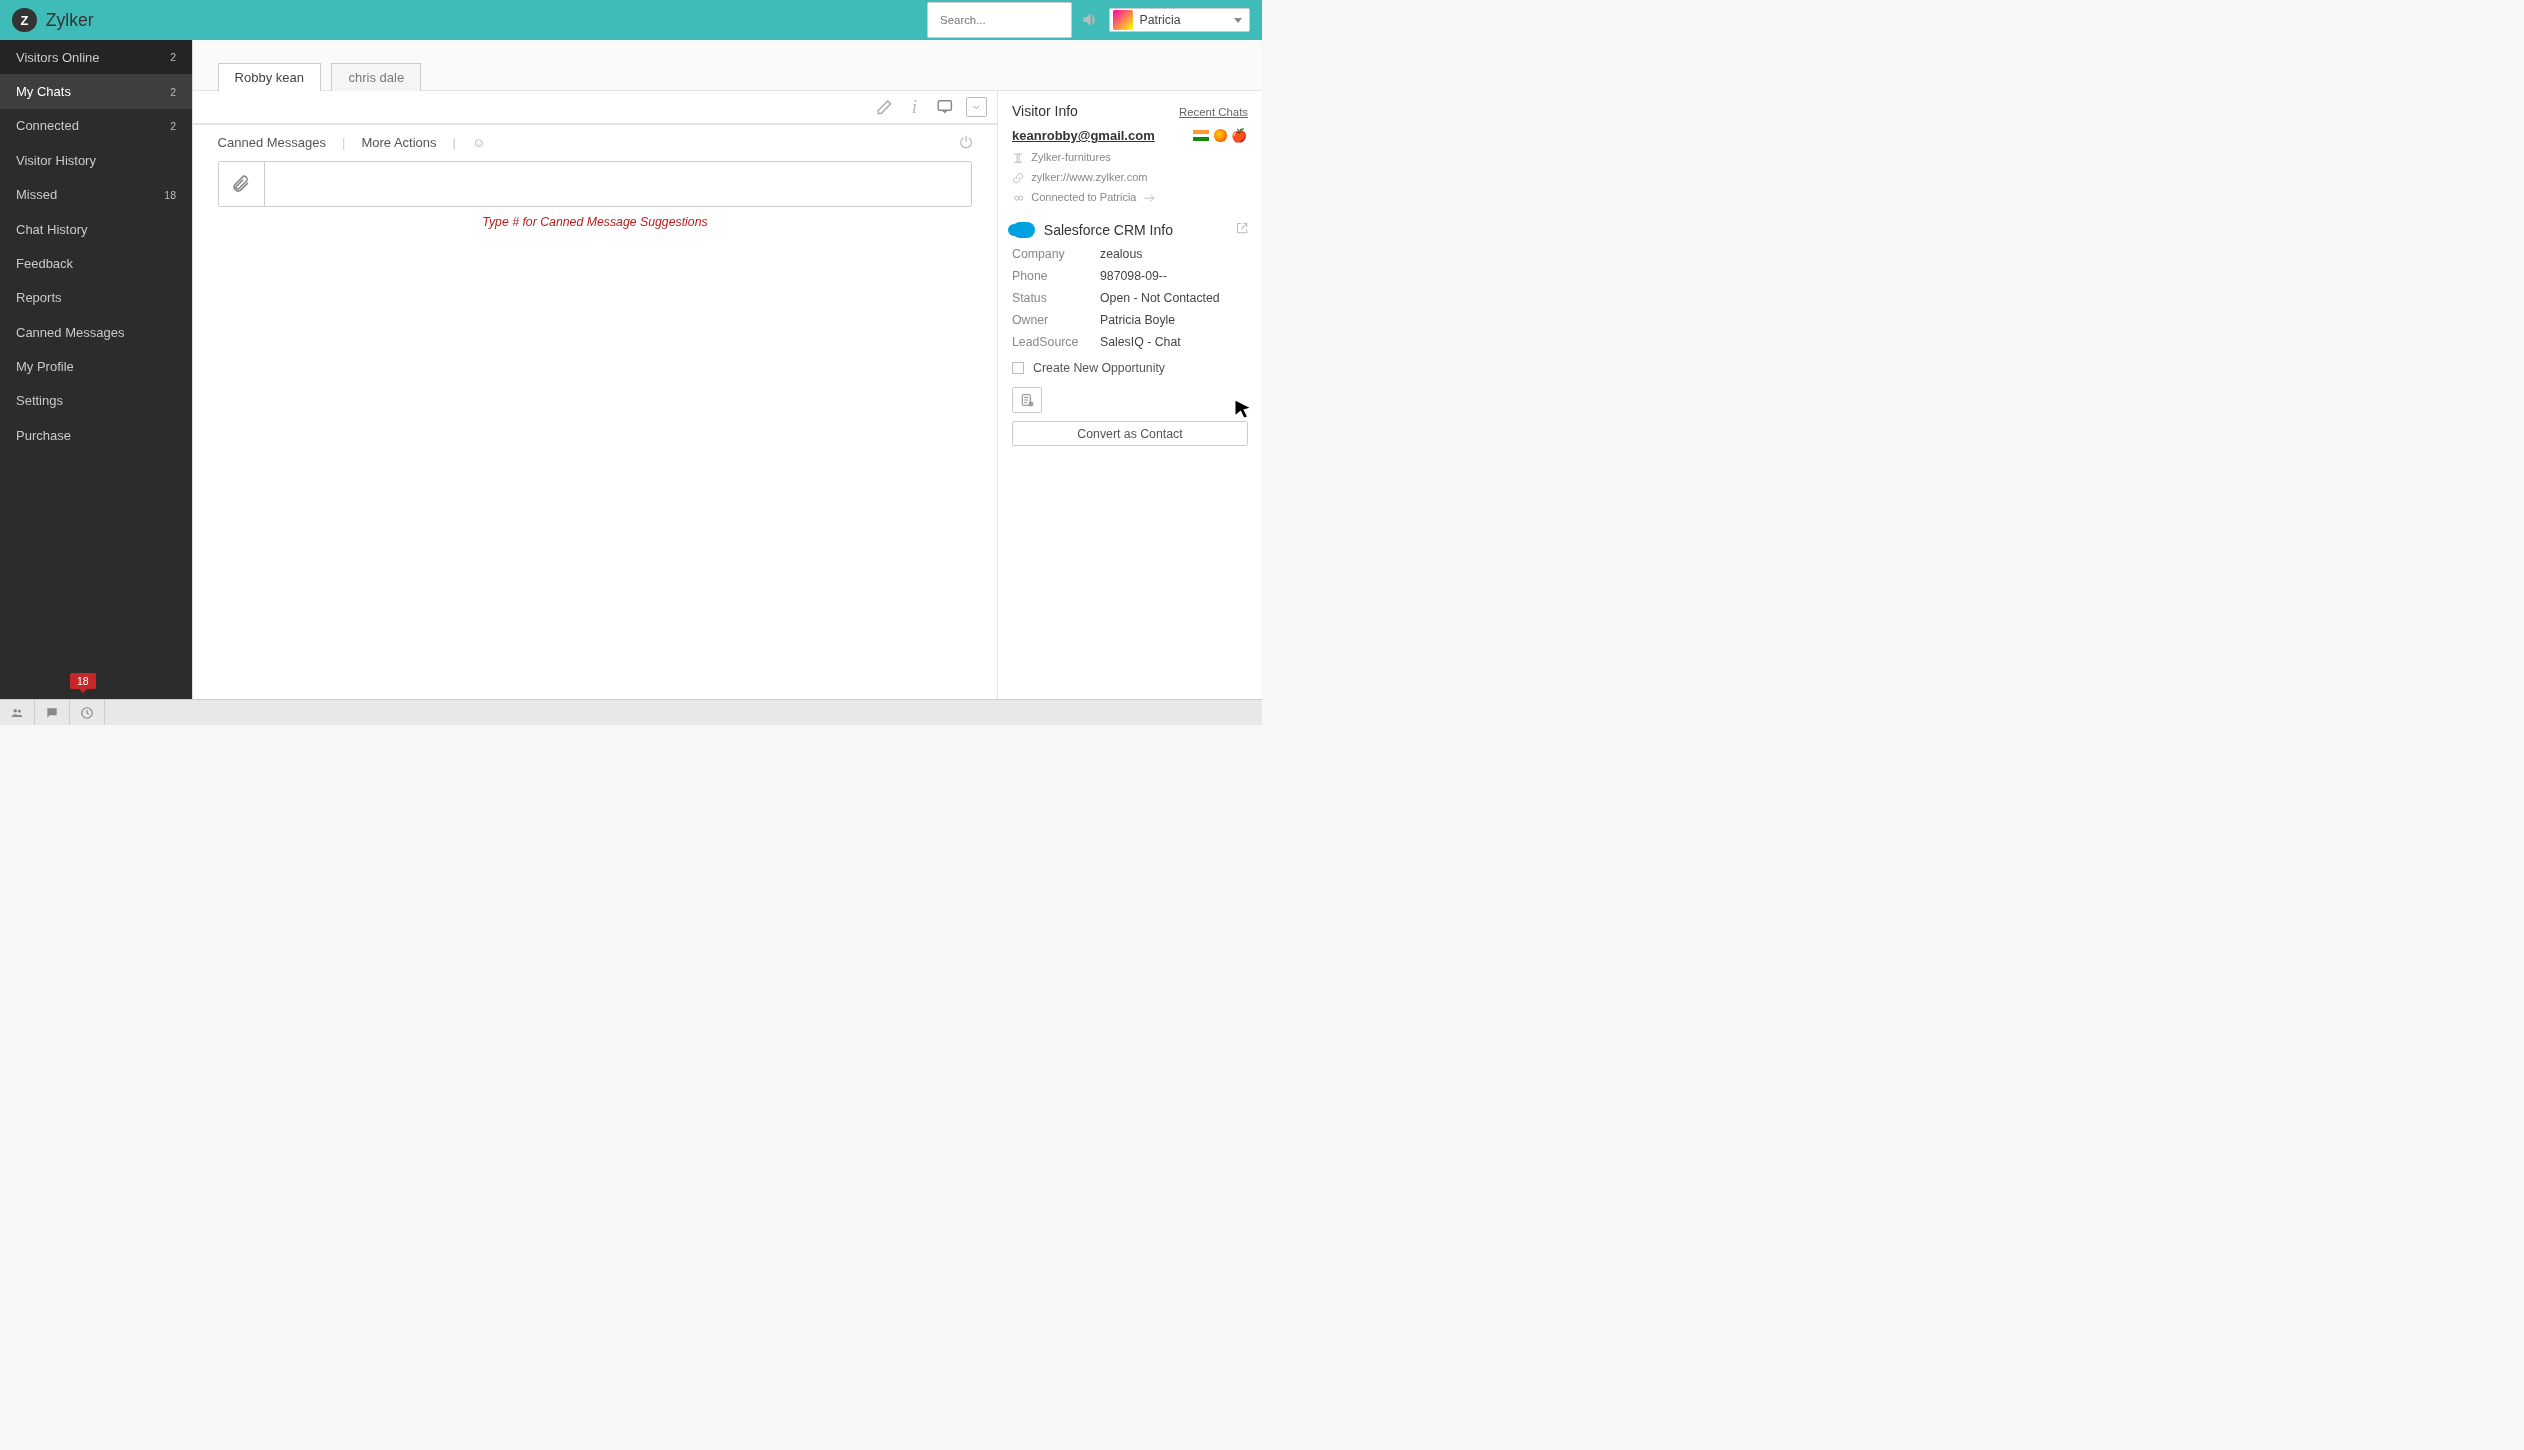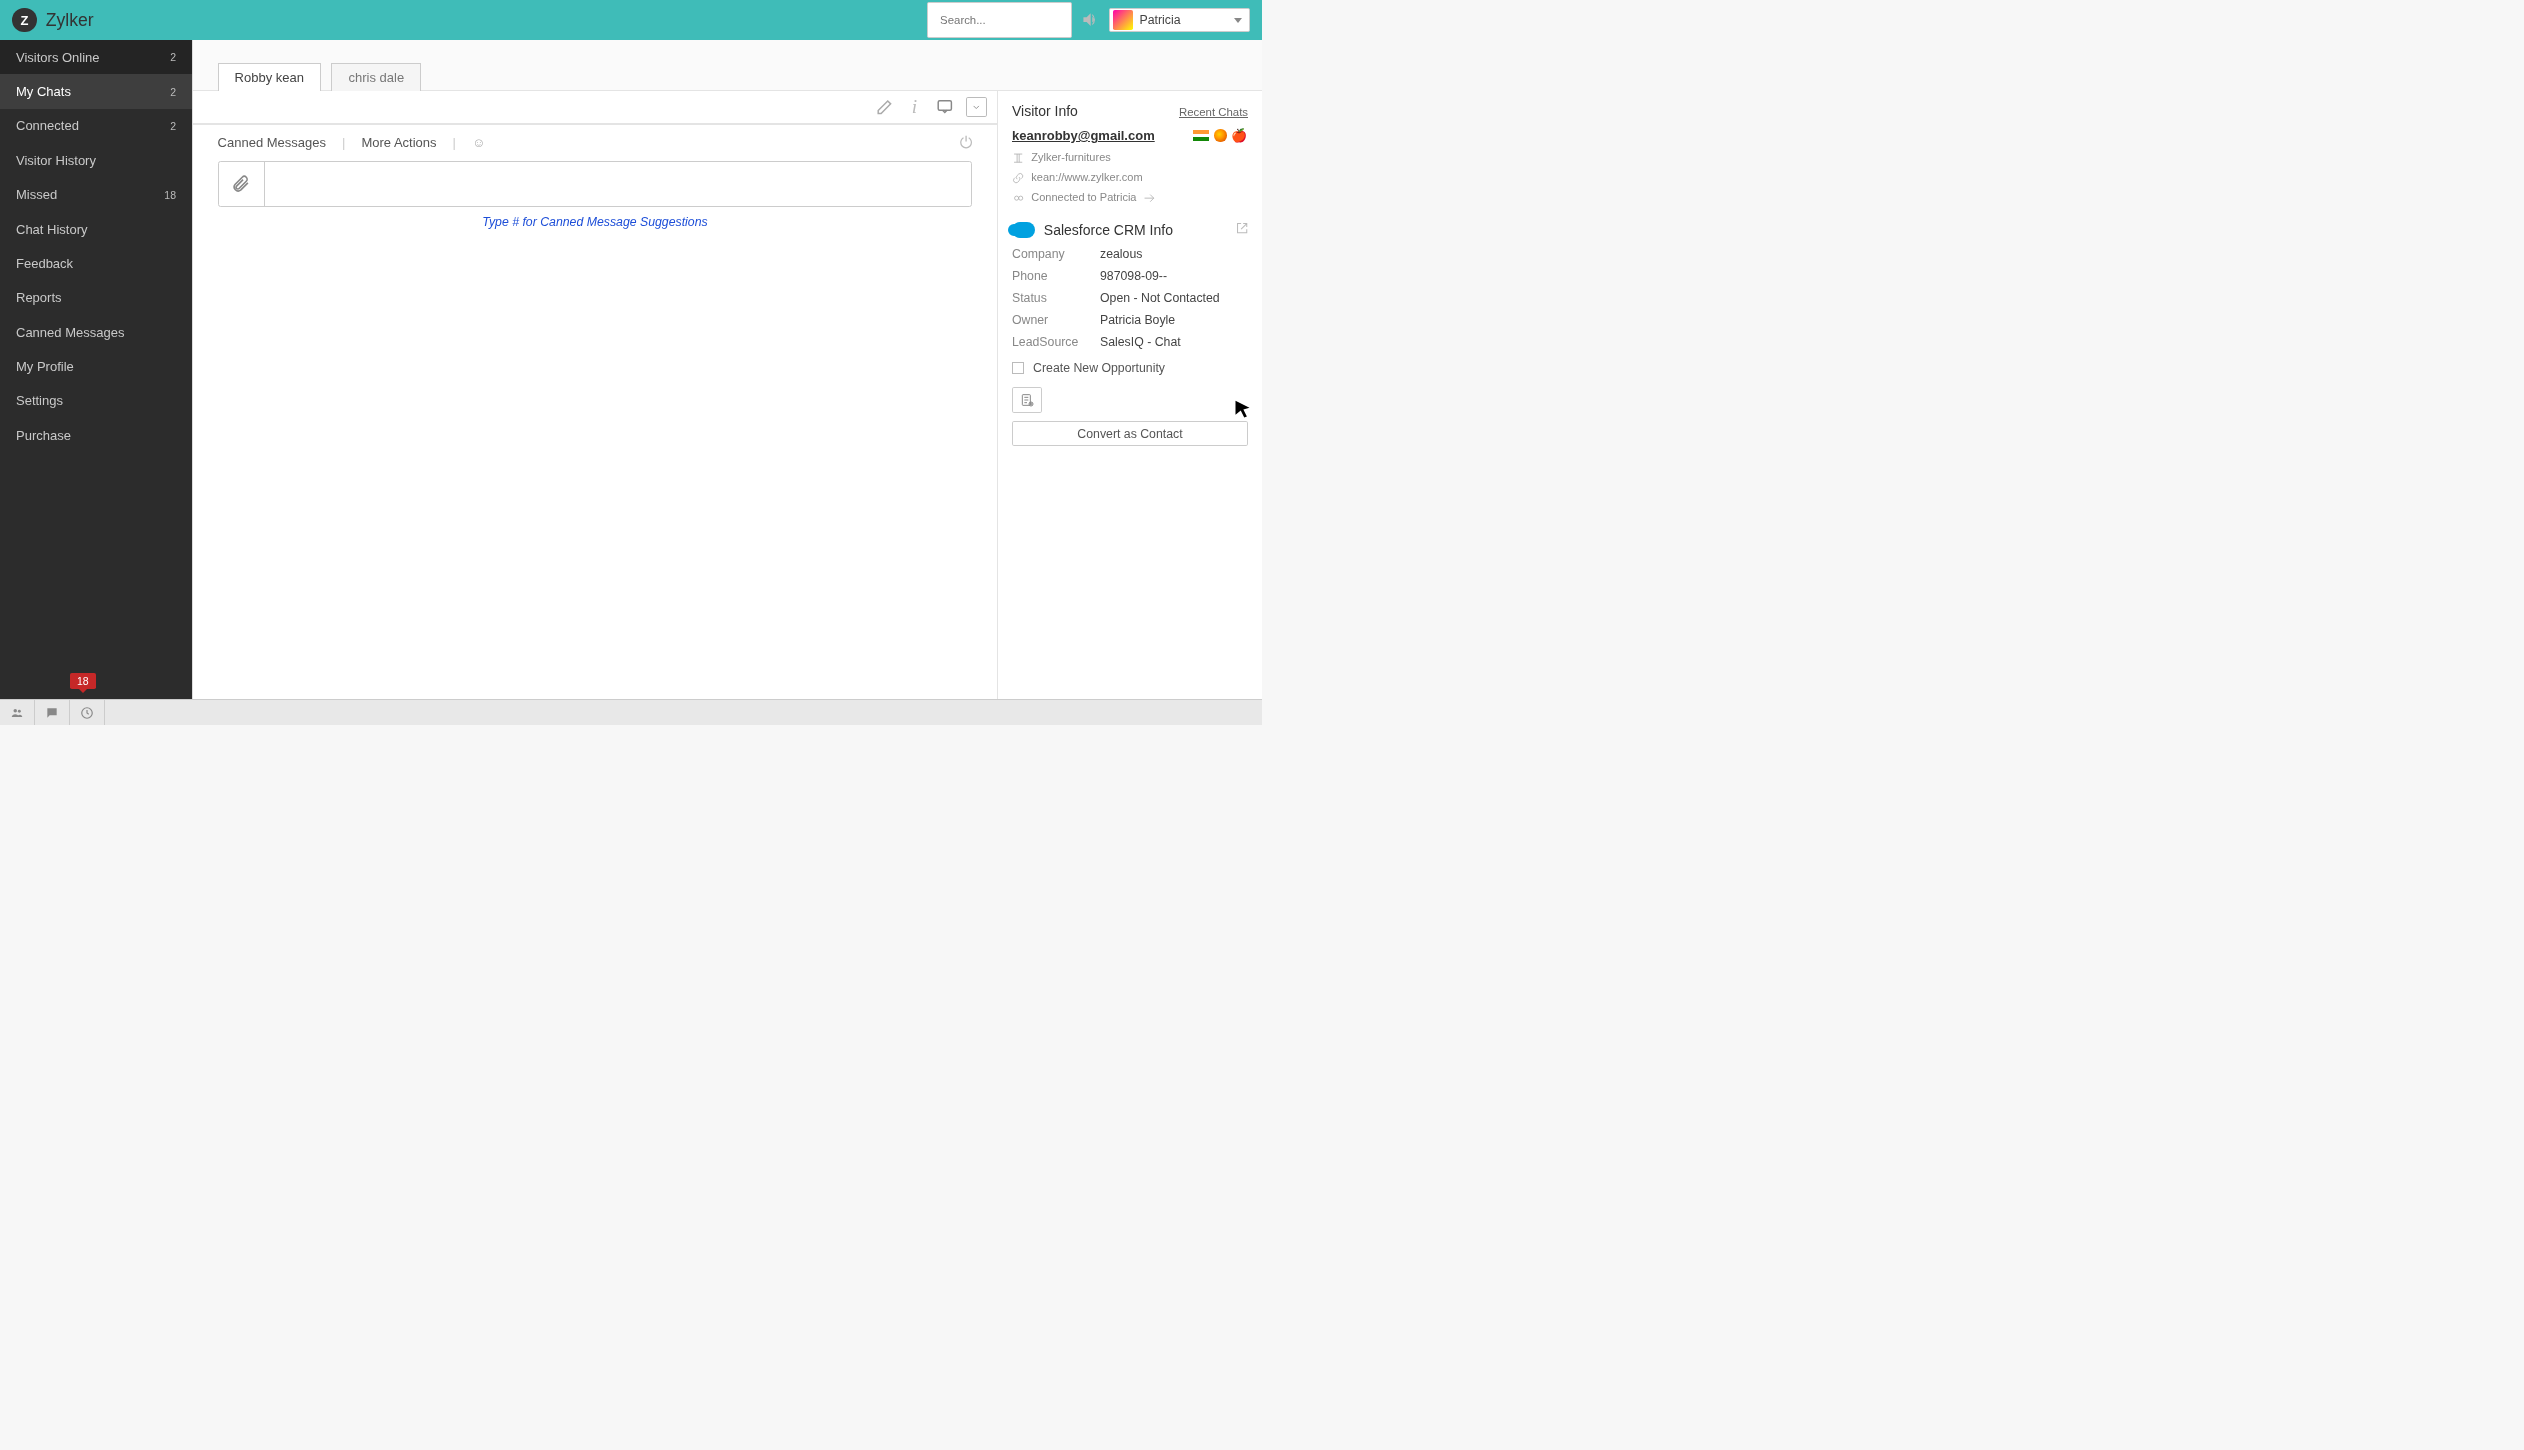--- a/index.html
+++ b/index.html
@@ -45,21 +45,21 @@
   .meta-line { color:#888; font-size:13px;}
   .meta-line a{color:#444;text-decoration:underline;}
 
   .composer-zone{border-top:0.9px solid #e4e4e4;}
   .composer-tools{display:flex;align-items:center;gap:16px;padding:8.8px 24.6px;color:#555;font-size:13px;}
   .sep{color:#ccc;}
   .power{margin-left:auto;color:#bbb;font-size:16px;}
   .composer-box{margin:0 24.6px 8.8px;border:0.9px solid #ccc;border-radius:2.6px;height:46px;display:flex;align-items:center;}
   .attach-btn{width:46px;height:100%;border-right:0.9px solid #ccc;display:flex;align-items:center;justify-content:center;color:#888;font-size:19.3px;}
   .composer-input{flex:1;border:none;outline:none;padding:0 8.8px;font-size:13px;}
-  .hint{text-align:center;color:#1d4ed8;font-style:italic;font-size:12.3px;padding-bottom:20px;}
+  .hint{text-align:center;color:#b91c1c;font-style:italic;font-size:12.3px;padding-bottom:20px;}
 
   .info-col { width:264px; padding:12.3px 14px; overflow:auto; font-size:12.3px;}
   .info-head{display:flex;align-items:baseline;justify-content:space-between;margin-bottom:8.8px;}
   .info-head h3{font-size:14px;font-weight:500;color:#333;}
   .info-head a{color:#666;font-size:11.4px;text-decoration:underline;}
   .email-row{display:flex;align-items:center;justify-content:space-between;margin-bottom:5.3px;}
   .email-row .mail{font-weight:600;color:#333;text-decoration:underline;font-size:13px;}
   .mini-icons{display:flex;gap:5.3px;align-items:center;}
   .flag{width:16px;height:10.5px;background:linear-gradient(#ff9933 33%,#fff 33% 66%,#138808 66%);}
   .ff{width:12.3px;height:12.3px;border-radius:50%;background:radial-gradient(circle at 40% 40%,#ffcf00,#ff9500 40%,#e66000 75%);}
@@ -228,21 +228,21 @@
             <div class="row">
                 <svg class="mi" viewBox="0 0 24 24">
                   <path d="M4 20h16M4 4h16M10 4v16M14 4v16"></path>
                 </svg>
                 <span>Zylker-furnitures</span>
               </div>
             <div class="row">
                 <svg class="mi" viewBox="0 0 24 24">
                   <path d="M10 14a5 5 0 0 1 0-7l3-3a5 5 0 0 1 7 7l-2 2M14 10a5 5 0 0 1 0 7l-3 3a5 5 0 0 1-7-7l2-2"></path>
                 </svg>
-                <span>kean://www.zylker.com</span>
+                <span>zylker://www.zylker.com</span>
               </div>
             <div class="row">
                 <svg class="mi" viewBox="0 0 24 24">
                   <circle cx="9" cy="12" r="4"></circle>
                   <circle cx="17" cy="12" r="4"></circle>
                 </svg>
                 <span>Connected to Patricia</span> 
                 <svg class="mi" viewBox="0 0 24 24">
                   <path d="M14 5l7 7-7 7M3 12h18"></path>
                 </svg>

